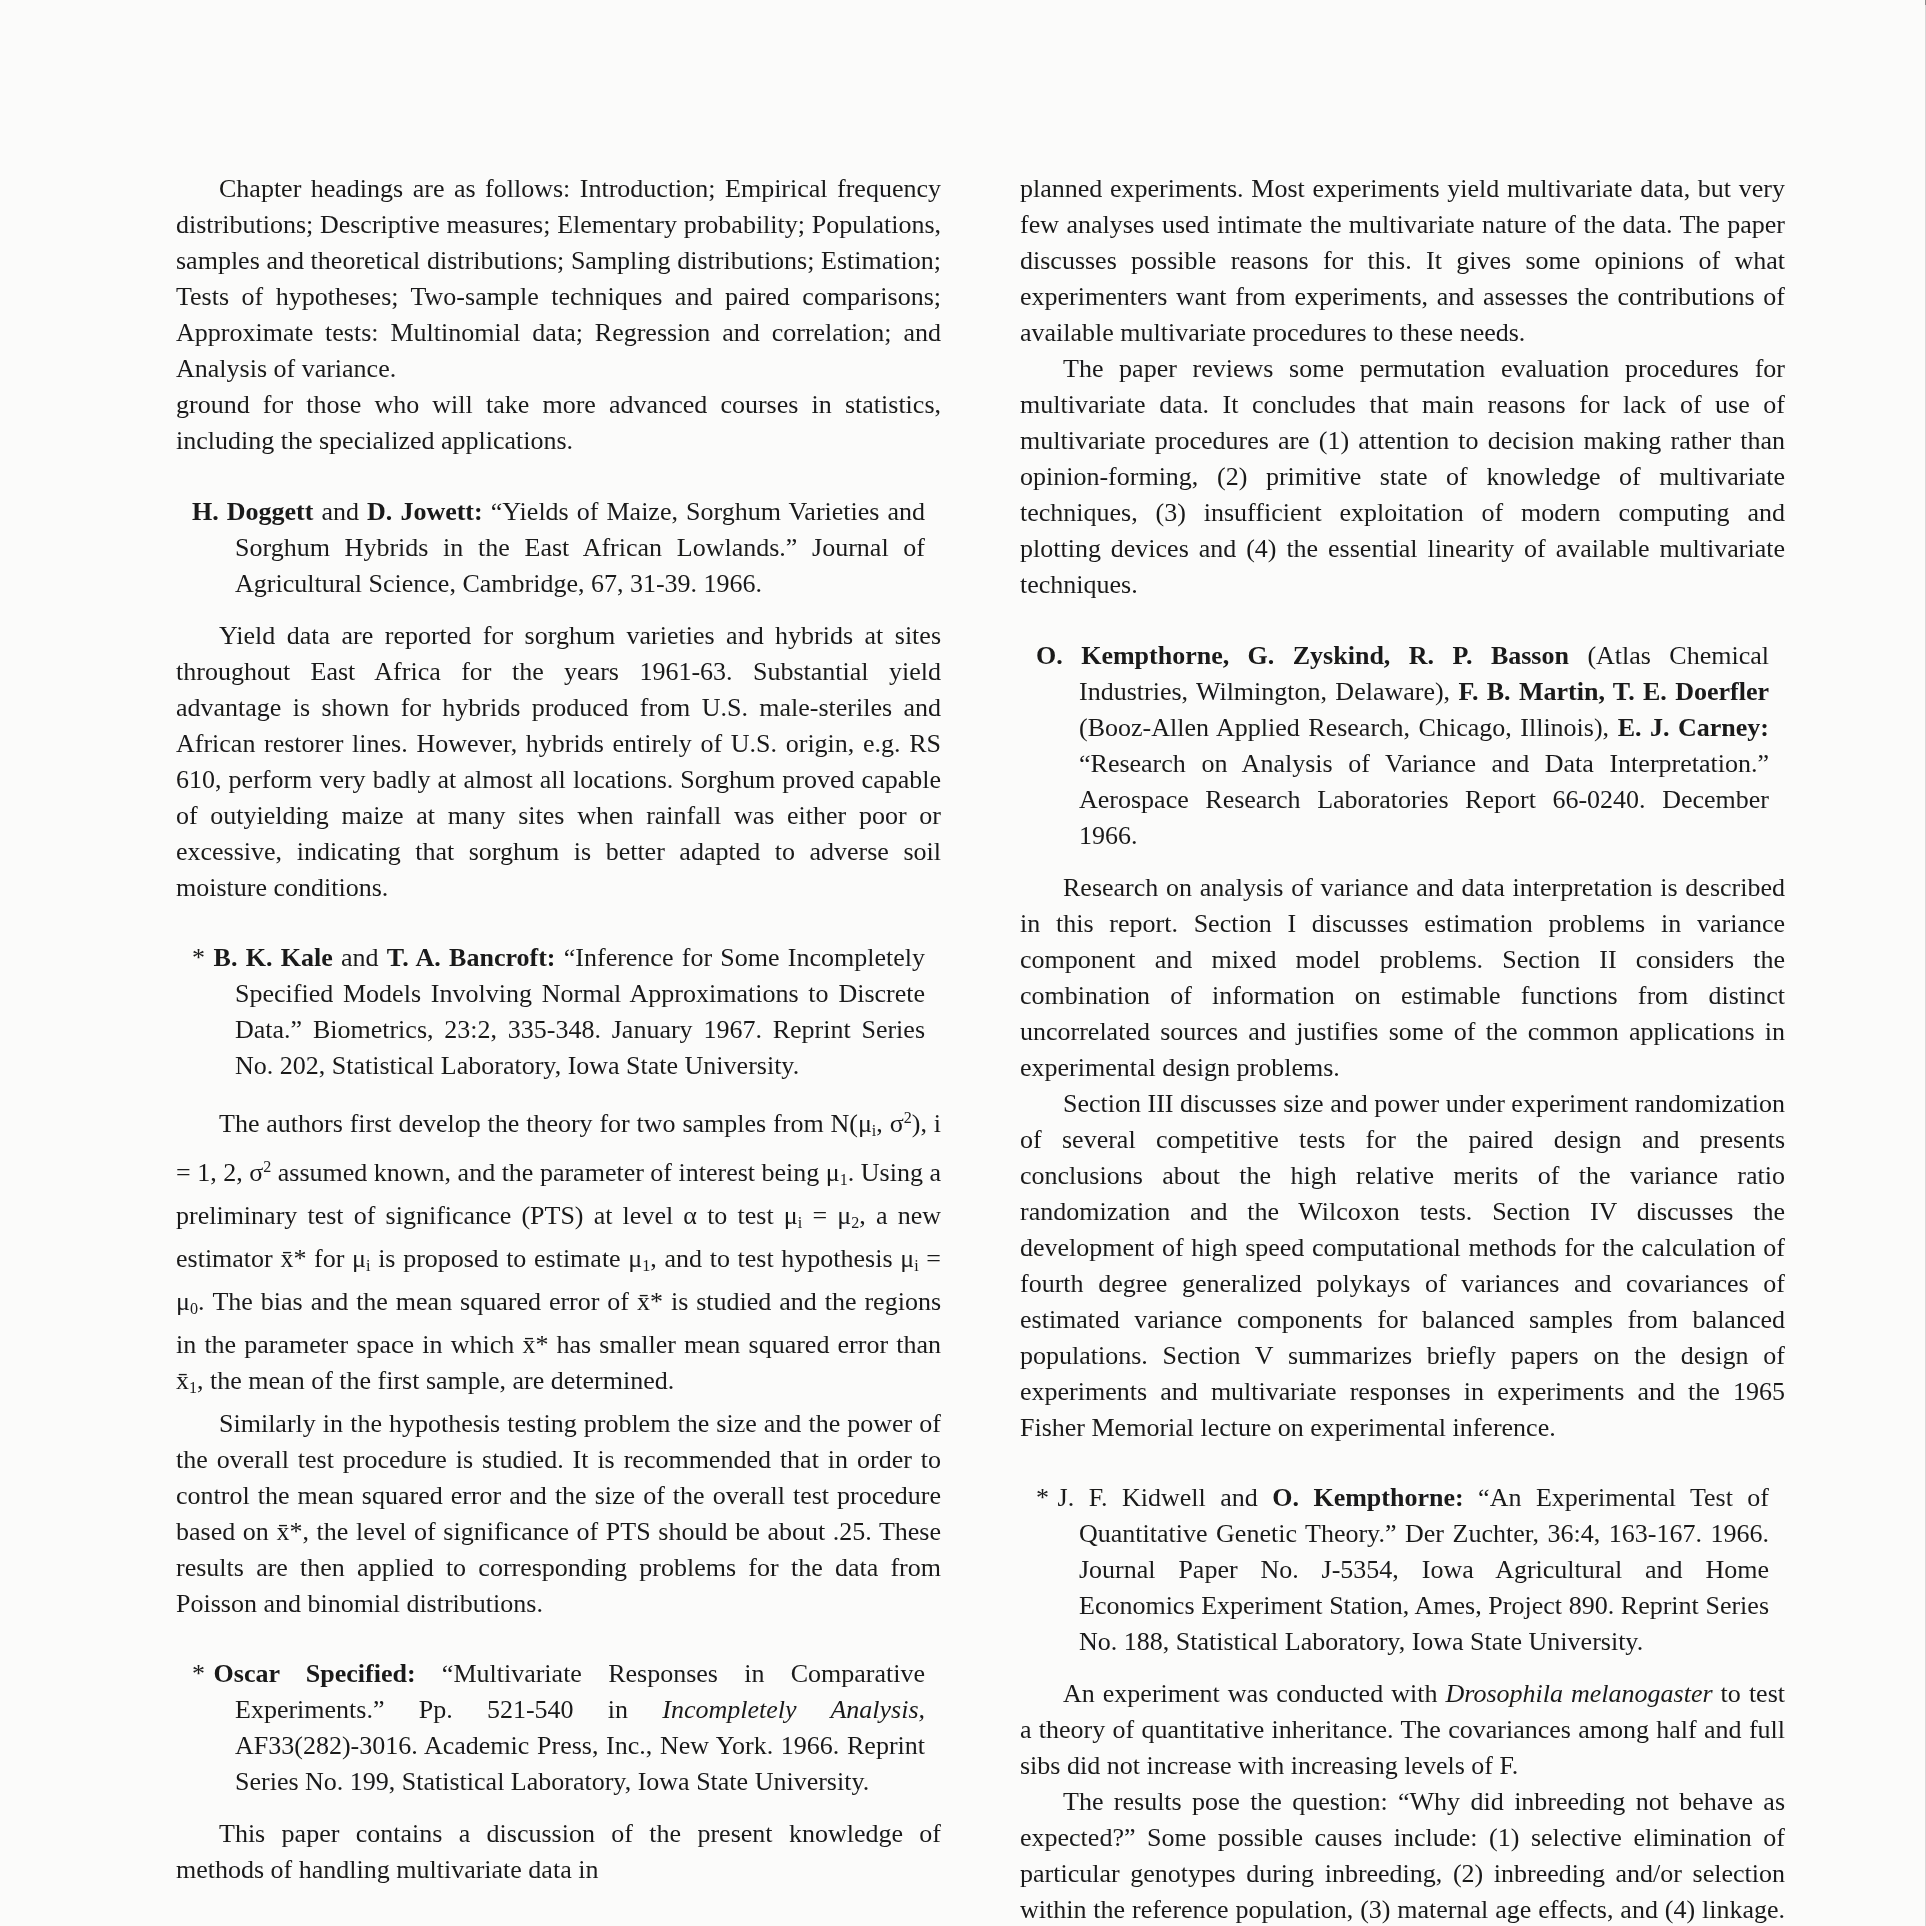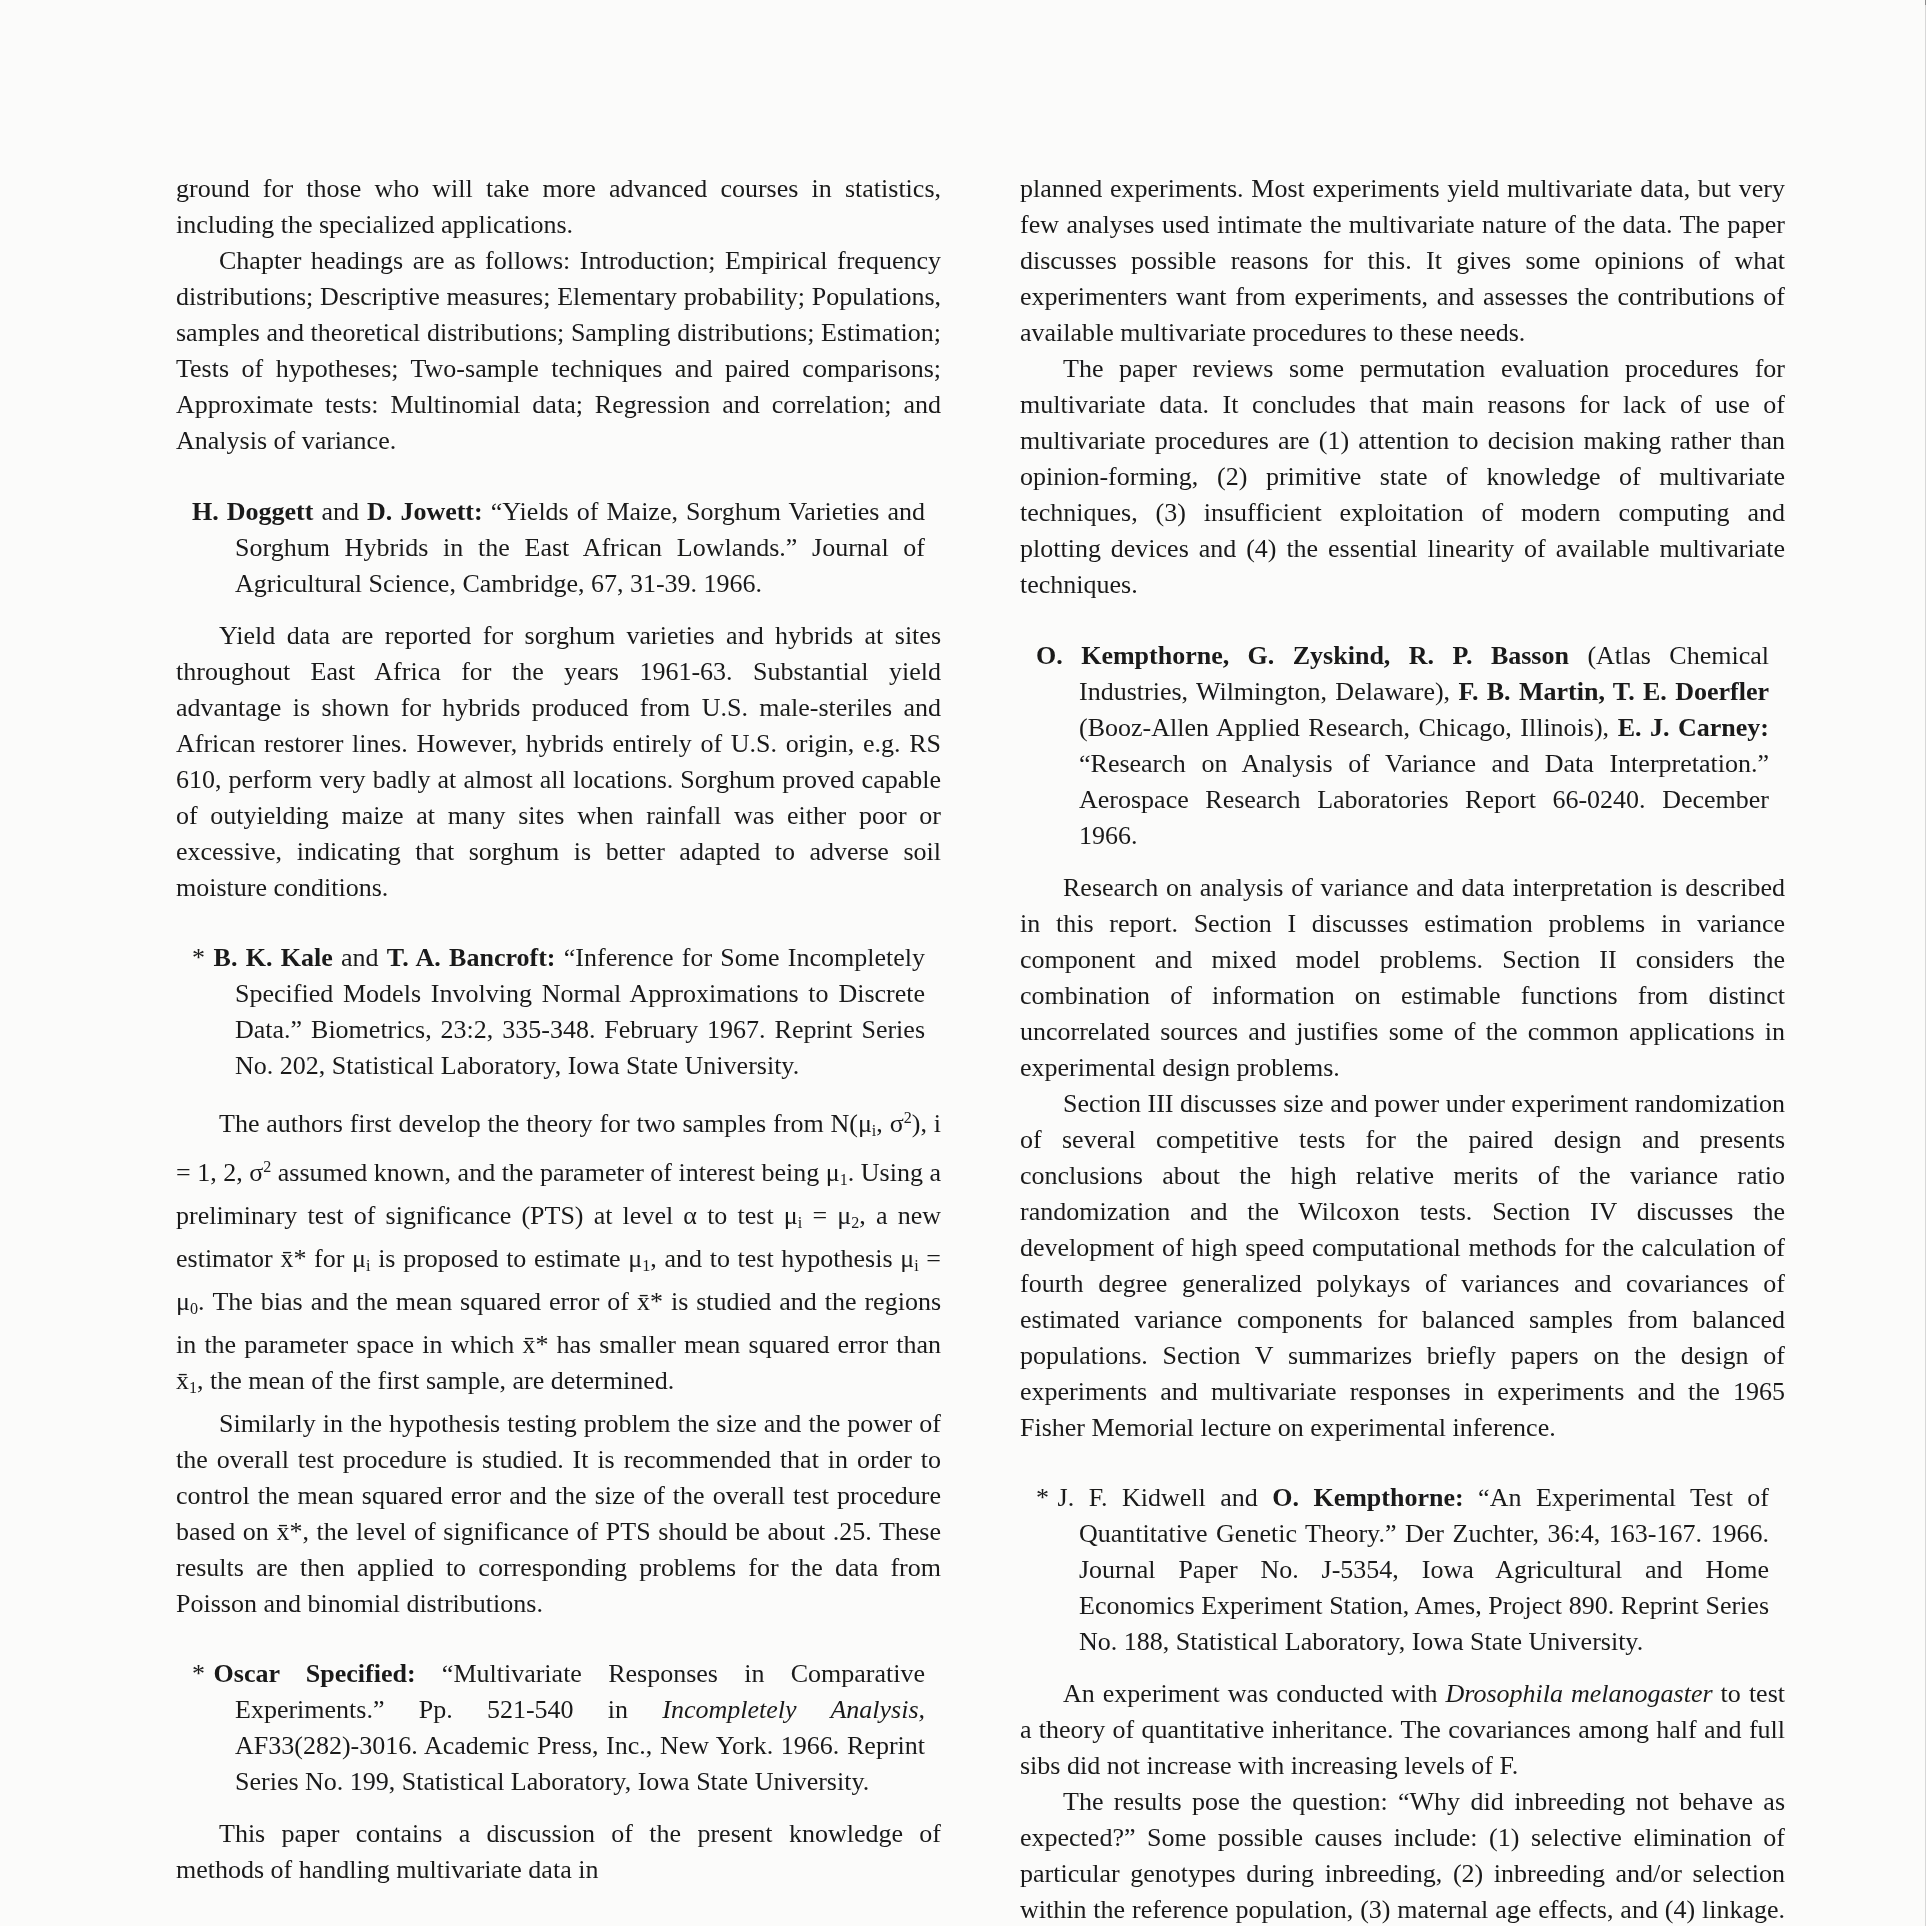--- a/index.html
+++ b/index.html
@@ -36,29 +36,29 @@
   .star-mark { display: inline-block; width: 21.6px; text-indent: 0; }
   .sub { font-size: 0.62em; vertical-align: -0.25em; }
   .sup { font-size: 0.62em; vertical-align: 0.55em; }
 </style>
 </head>
 <body>
 
 <div class="edge-strip"></div>
 
 <div class="column col-left">
+  <p class="para">Chapter headings are as follows: Introduction; Empirical frequency distributions; Descriptive measures; Elementary probability; Populations, samples and theoretical distributions; Sampling distributions; Estimation; Tests of hypotheses; Two-sample techniques and paired comparisons; Approximate tests: Multinomial data; Regression and correlation; and Analysis of variance.</p>
   <p class="para noindent">ground for those who will take more advanced courses in statistics, including the specialized applications.</p>
-  <p class="para">Chapter headings are as follows: Introduction; Empirical frequency distributions; Descriptive measures; Elementary probability; Populations, samples and theoretical distributions; Sampling distributions; Estimation; Tests of hypotheses; Two-sample techniques and paired comparisons; Approximate tests: Multinomial data; Regression and correlation; and Analysis of variance.</p>
 
   <div class="gap"></div>
   <p class="citation"><span class="b">H. Doggett</span><span> and </span><span class="b">D. Jowett:</span><span> “Yields of Maize, Sorghum Varieties and Sorghum Hybrids in the East African Lowlands.” Journal of Agricultural Science, Cambridge, 67, 31-39. 1966.</span></p>
   <p class="para">Yield data are reported for sorghum varieties and hybrids at sites throughout East Africa for the years 1961-63. Substantial yield advantage is shown for hybrids produced from U.S. male-steriles and African restorer lines. However, hybrids entirely of U.S. origin, e.g. RS 610, perform very badly at almost all locations. Sorghum proved capable of outyielding maize at many sites when rainfall was either poor or excessive, indicating that sorghum is better adapted to adverse soil moisture conditions.</p>
 
   <div class="gap"></div>
-  <p class="citation star"><span class="star-mark">*</span><span class="b">B. K. Kale</span><span> and </span><span class="b">T. A. Bancroft:</span><span> “Inference for Some Incompletely Specified Models Involving Normal Approximations to Discrete Data.” Biometrics, 23:2, 335-348. February 1967. Reprint Series No. 202, Statistical Laboratory, Iowa State University.</span></p>
+  <p class="citation star"><span class="star-mark">*</span><span class="b">B. K. Kale</span><span> and </span><span class="b">T. A. Bancroft:</span><span> “Inference for Some Incompletely Specified Models Involving Normal Approximations to Discrete Data.” Biometrics, 23:2, 335-348. January 1967. Reprint Series No. 202, Statistical Laboratory, Iowa State University.</span></p>
   <p class="para"><span>The authors first develop the theory for two samples from N(μ</span><span class="sub">i</span><span>, σ</span><span class="sup">2</span><span>), i = 1, 2, σ</span><span class="sup">2</span><span> assumed known, and the parameter of interest being μ</span><span class="sub">1</span><span>. Using a preliminary test of significance (PTS) at level α to test μ</span><span class="sub">i</span><span> = μ</span><span class="sub">2</span><span>, a new estimator x̄* for μ</span><span class="sub">i</span><span> is proposed to estimate μ</span><span class="sub">1</span><span>, and to test hypothesis μ</span><span class="sub">i</span><span> = μ</span><span class="sub">0</span><span>. The bias and the mean squared error of x̄* is studied and the regions in the parameter space in which x̄* has smaller mean squared error than x̄</span><span class="sub">1</span><span>, the mean of the first sample, are determined.</span></p>
   <p class="para">Similarly in the hypothesis testing problem the size and the power of the overall test procedure is studied. It is recommended that in order to control the mean squared error and the size of the overall test procedure based on x̄*, the level of significance of PTS should be about .25. These results are then applied to corresponding problems for the data from Poisson and binomial distributions.</p>
 
   <div class="gap"></div>
   <p class="citation star"><span class="star-mark">*</span><span class="b">Oscar Specified:</span><span> “Multivariate Responses in Comparative Experiments.” Pp. 521-540 in </span><span class="i">Incompletely Analysis,</span><span> AF33(282)-3016. Academic Press, Inc., New York. 1966. Reprint Series No. 199, Statistical Laboratory, Iowa State University.</span></p>
   <p class="para">This paper contains a discussion of the present knowledge of methods of handling multivariate data in</p>
 </div>
 
 <div class="column col-right">
   <p class="para noindent">planned experiments. Most experiments yield multivariate data, but very few analyses used intimate the multivariate nature of the data. The paper discusses possible reasons for this. It gives some opinions of what experimenters want from experiments, and assesses the contributions of available multivariate procedures to these needs.</p>

